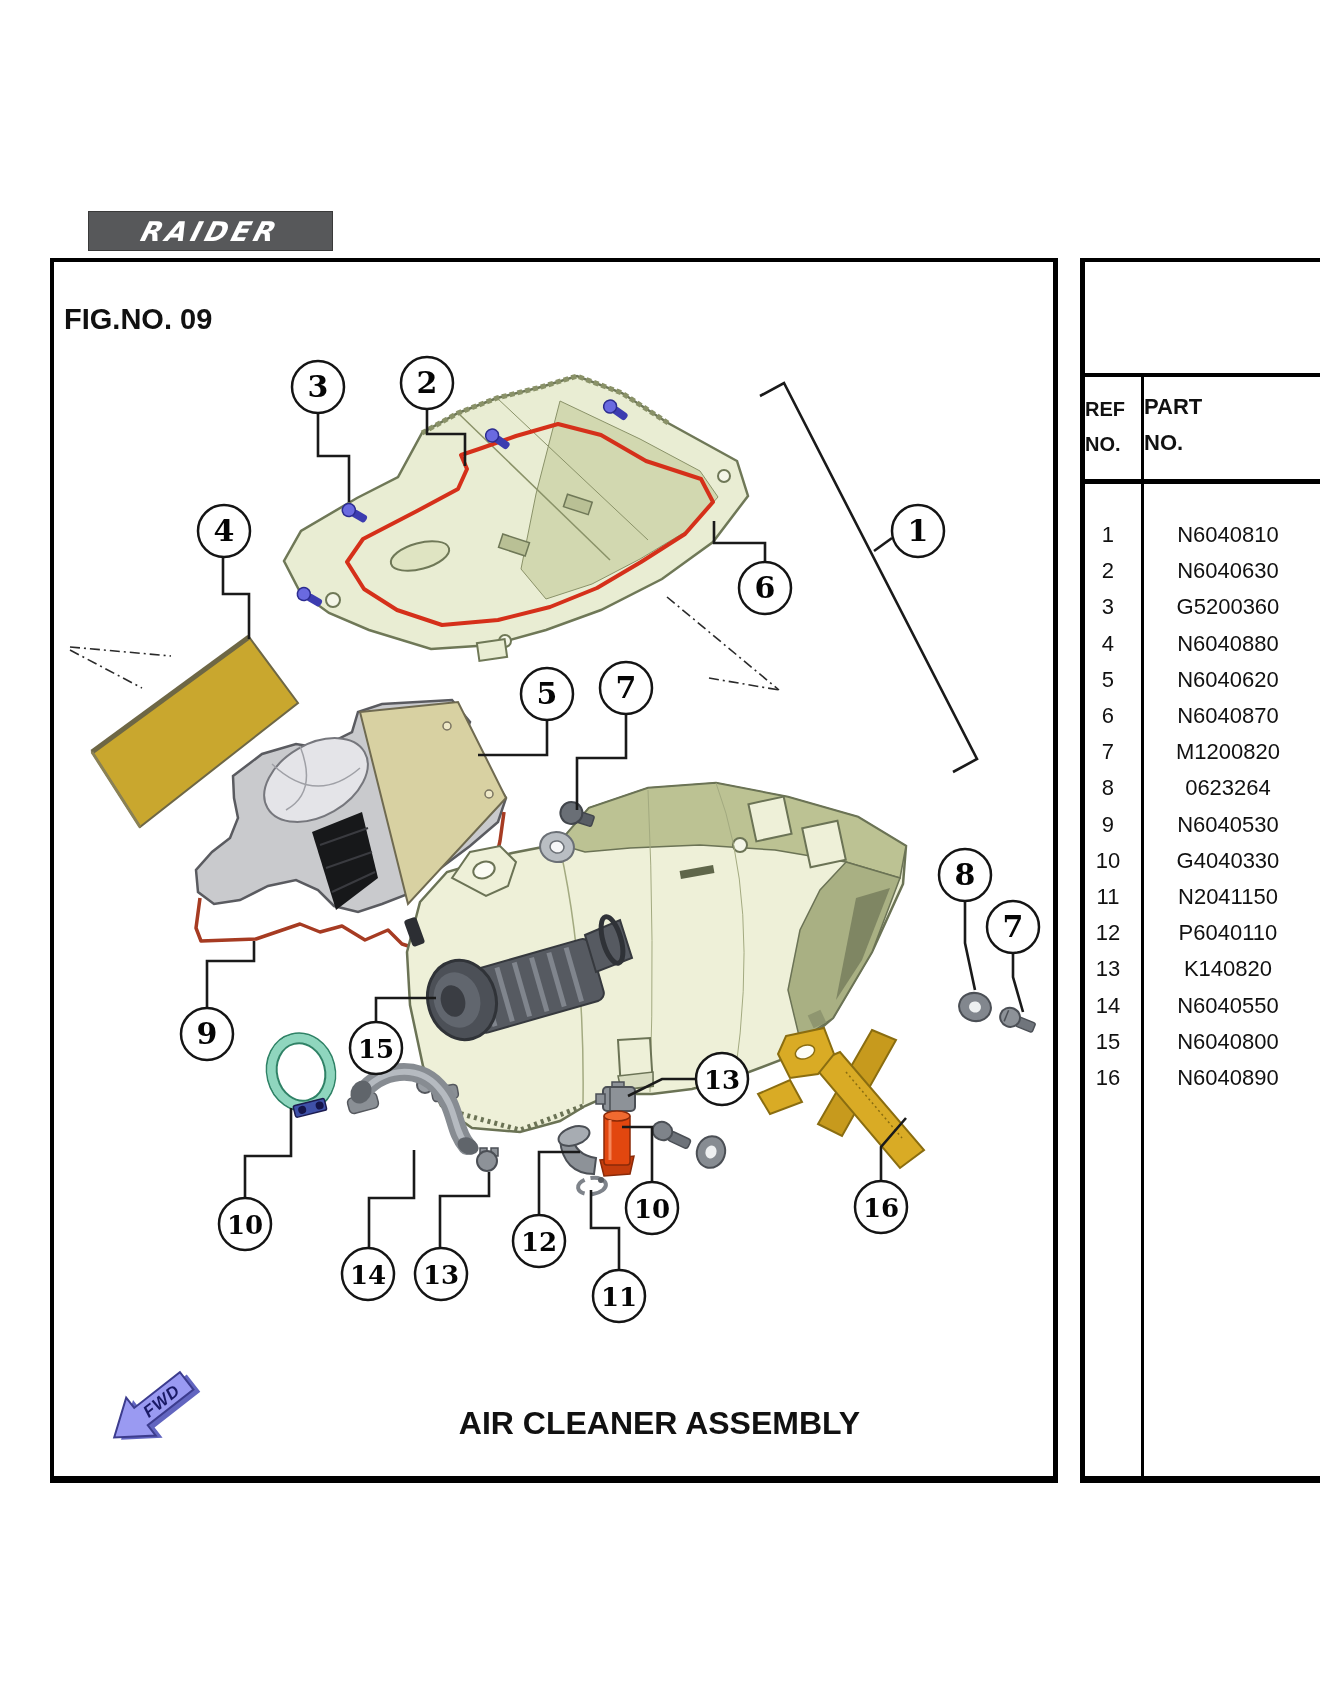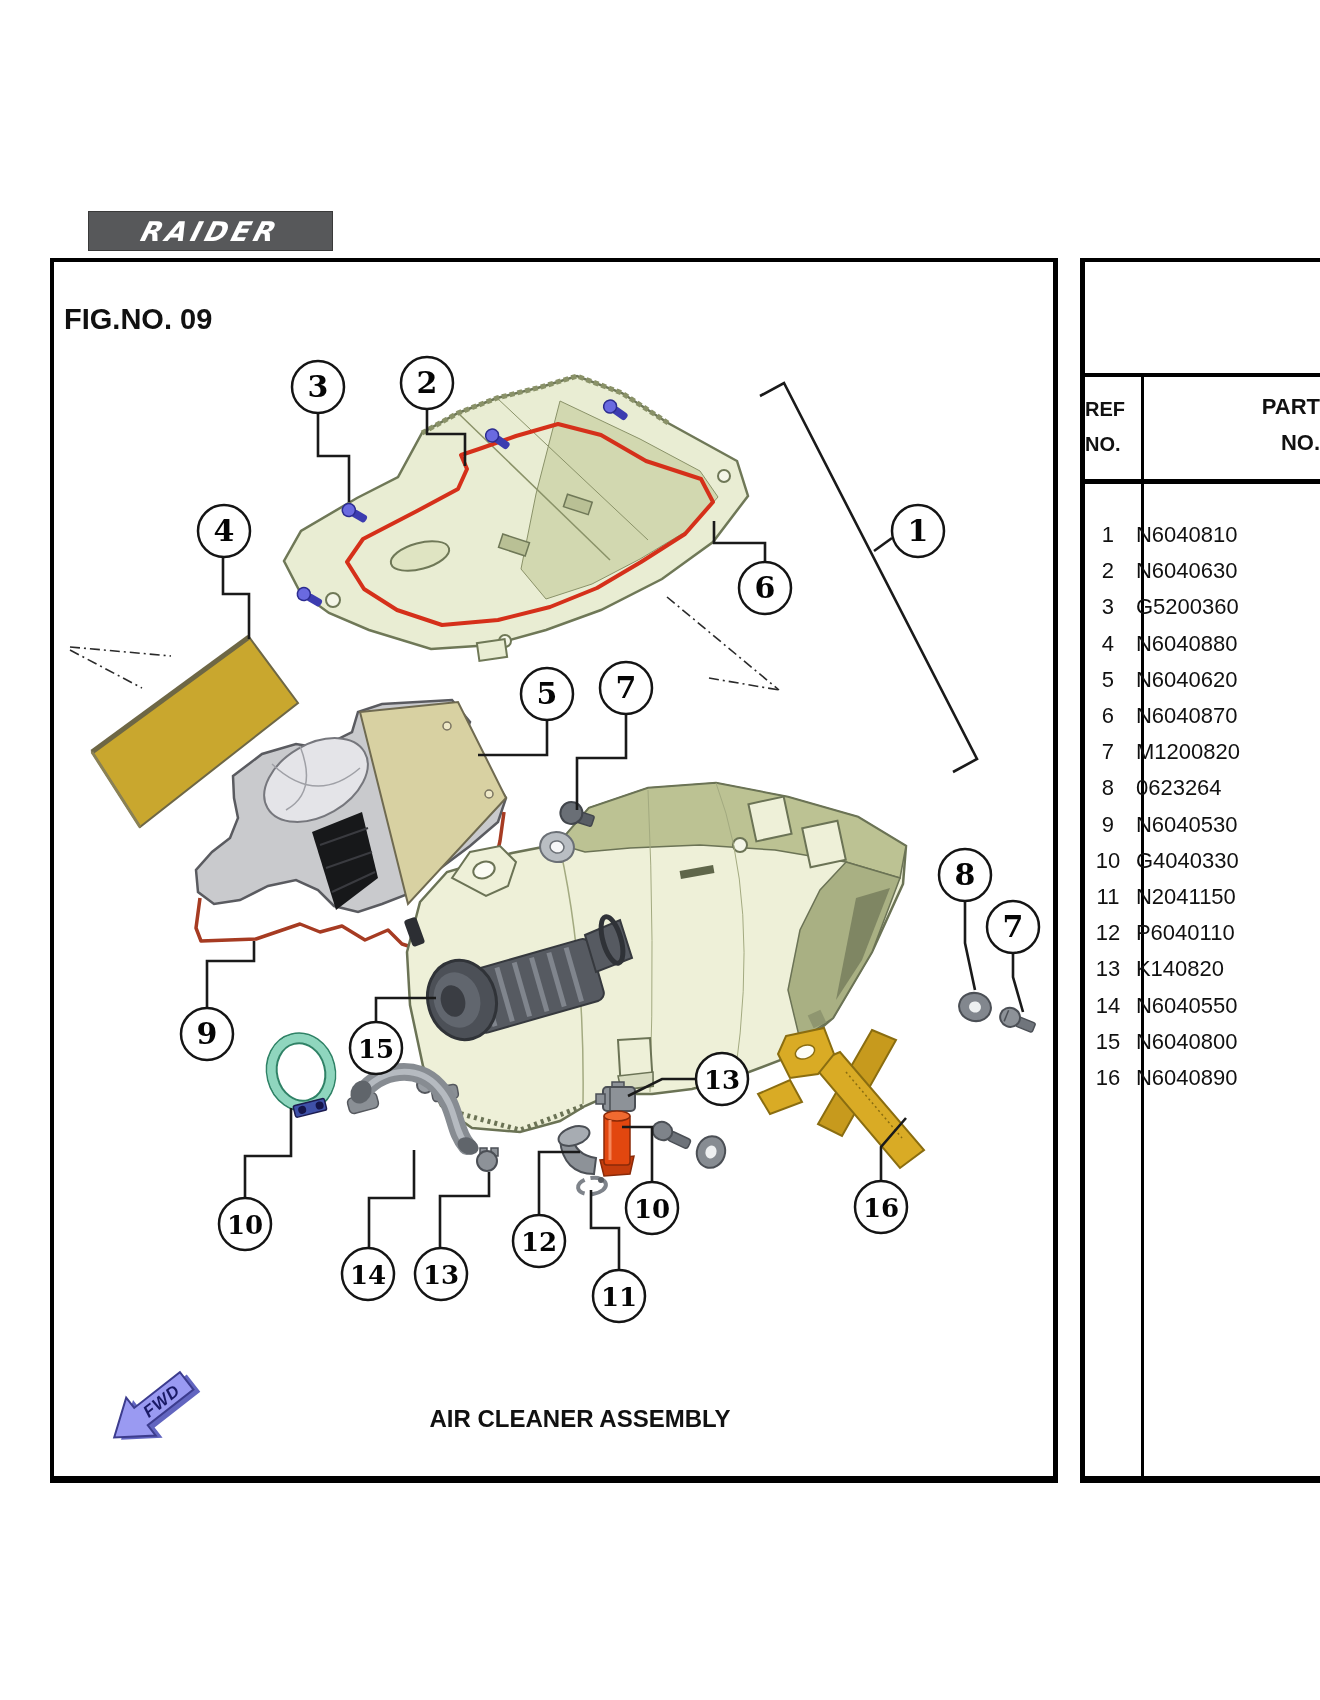--- a/index.html
+++ b/index.html
@@ -7,38 +7,38 @@
         font-family:"Liberation Sans",sans-serif;color:#111;}
   svg{position:absolute;left:0;top:0;}
   .main-box{position:absolute;left:50px;top:258px;width:1008px;height:1225px;
             box-sizing:border-box;border:4px solid #000;border-right-width:5px;border-bottom-width:7px;
             pointer-events:none;background:transparent;}
   .logo{position:absolute;left:88px;top:211px;width:243px;height:38px;background:#57585a;
         border:1px solid #3a3a3a;display:flex;align-items:center;justify-content:center;z-index:5;}
   .logo span{display:inline-block;transform:skewX(-16deg);font-family:"DejaVu Sans",sans-serif;
         font-weight:bold;font-style:italic;font-size:27px;letter-spacing:4px;color:#fff;}
   .figno{position:absolute;left:64px;top:303px;font-size:29px;font-weight:bold;}
-  .fig-title{position:absolute;left:300px;top:1405px;width:560px;text-align:center;
-        font-size:24px;font-weight:bold;letter-spacing:0px;}
+  .fig-title{position:absolute;left:300px;top:1405px;width:560px;text-align:right;
+        font-size:32px;font-weight:bold;letter-spacing:0px;}
   
   .tline{position:absolute;background:#000;}
   .t-top{left:1080px;top:258px;width:240px;height:4px;}
   .t-mid1{left:1080px;top:373px;width:240px;height:4px;}
   .t-mid2{left:1080px;top:479px;width:240px;height:5px;}
   .t-bot{left:1080px;top:1476px;width:240px;height:7px;}
   .t-vleft{left:1080px;top:258px;width:5px;height:1225px;}
   .t-vsep{left:1141px;top:373px;width:3px;height:1110px;}
   .ref-head{position:absolute;left:1085px;top:392px;width:56px;text-align:left;
         font-size:20px;font-weight:bold;line-height:35px;}
-  .part-head{position:absolute;left:1144px;top:389px;width:176px;text-align:right;
+  .part-head{position:absolute;left:1144px;top:389px;width:176px;text-align:left;
         font-size:22px;font-weight:bold;line-height:36px;}
   .rows{position:absolute;left:1080px;top:517px;width:240px;}
   .prow{display:flex;height:36.2px;align-items:center;font-size:22px;}
   .prow .ref{width:62px;text-align:center;}
-  .prow .part{width:204px;}
+  .prow .part{width:204px;text-align:center;}
 </style>
 </head>
 <body>
 
 <div class="page">
 
   <svg id="diagram" width="1320" height="1700" viewBox="0 0 1320 1700">
 
     <g>
       <polygon points="300,592 284,561 301,531 357,498 398,477 422,433 458,413 497,398 541,387 577,376 622,393 668,423 737,461 748,496 713,542 662,579 601,610 546,630 492,645 431,649 369,630 329,613" stroke="#6f7857" stroke-width="2.5" fill="#e9edd3"></polygon>

